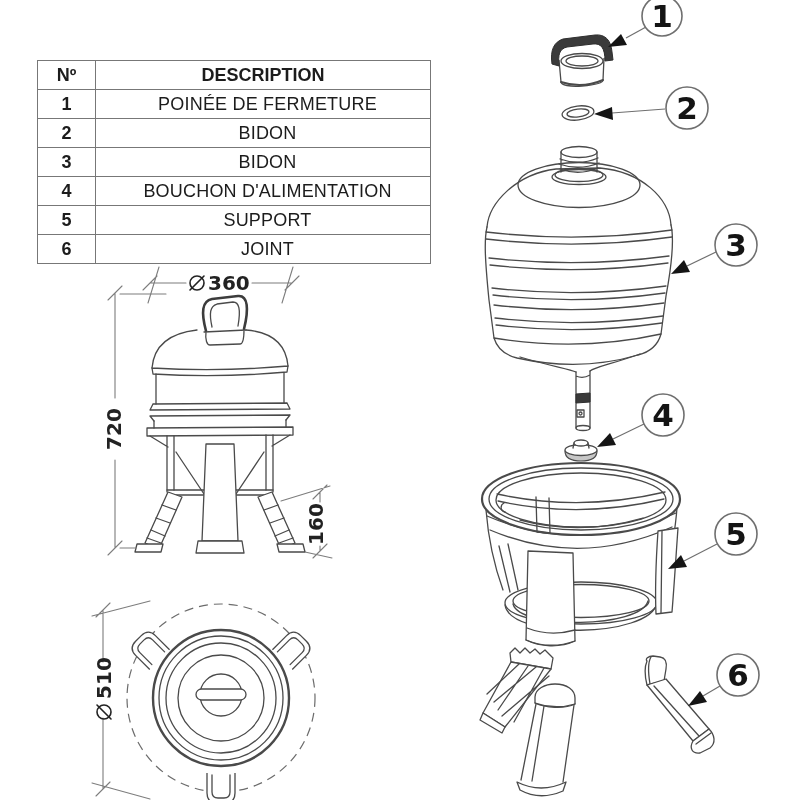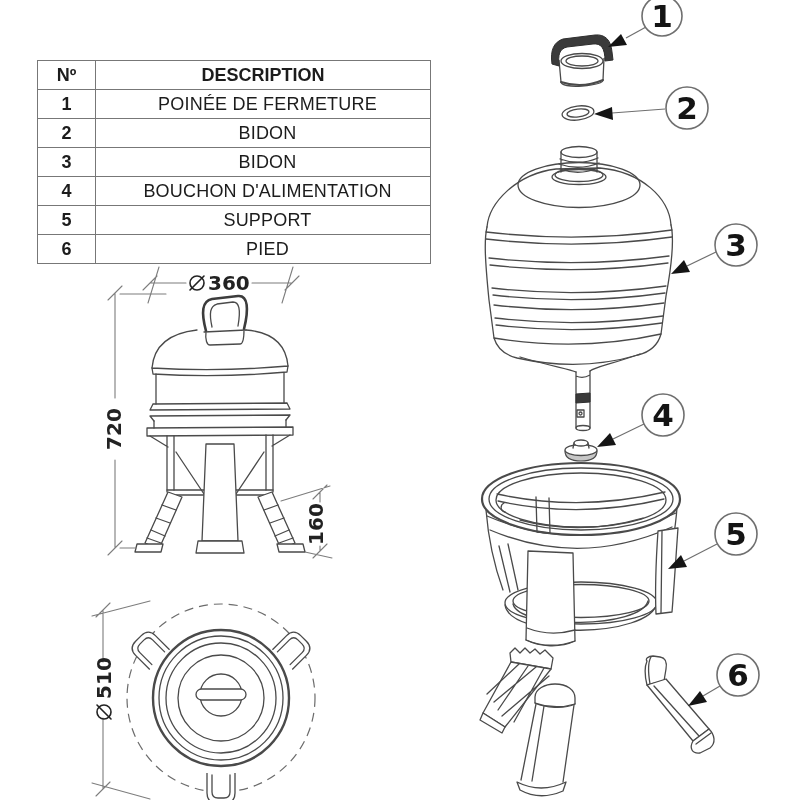--- a/index.html
+++ b/index.html
@@ -60,21 +60,21 @@
     <tr>
       <td class="num">4</td>
       <td class="desc">BOUCHON D'ALIMENTATION</td>
     </tr>
     <tr>
       <td class="num">5</td>
       <td class="desc">SUPPORT</td>
     </tr>
     <tr>
       <td class="num">6</td>
-      <td class="desc">PIED</td>
+      <td class="desc">JOINT</td>
     </tr>
   </tbody>
     </table>
 
   <svg width="800" height="800" viewBox="0 0 800 800">
 
     <g>
 
       <path class="lnT" d="M206,331 C201,312 202,301 212,299 L238,296 C248,295 249,309 244,329"></path>
       <path class="ln" d="M212,327 C209,313 210,306 217,304 L233,302 C239,302 241,309 238,326"></path>

